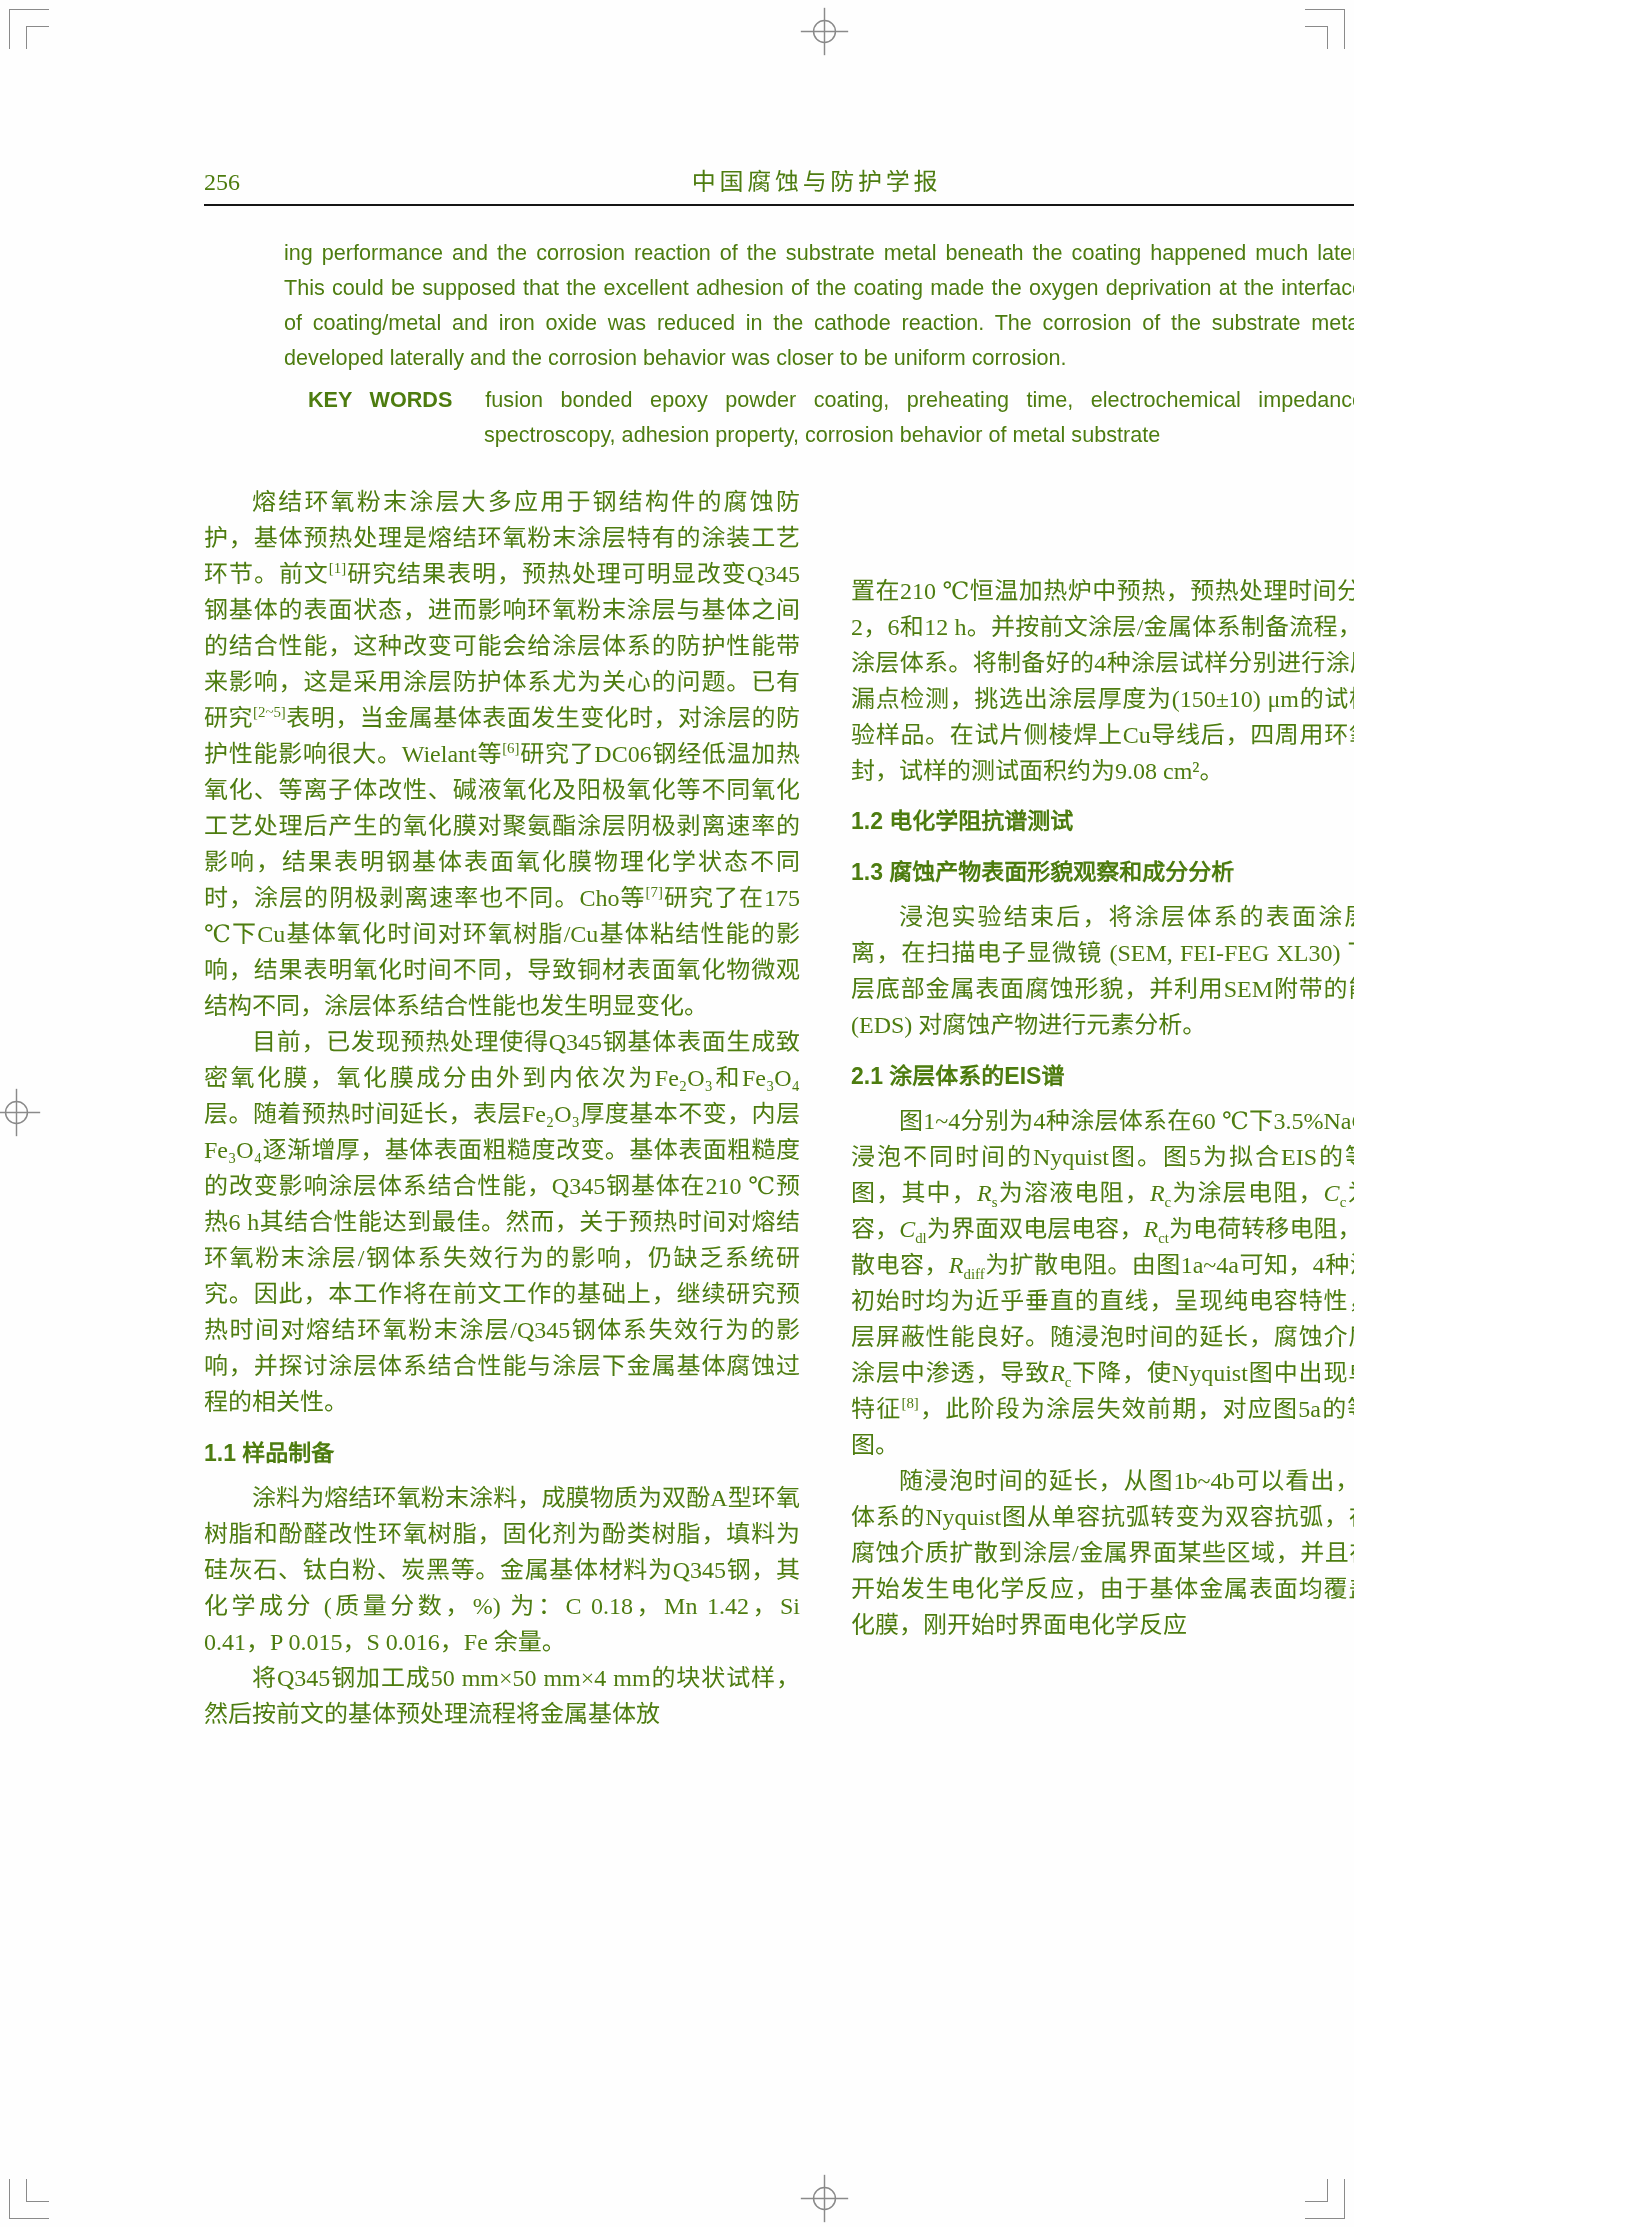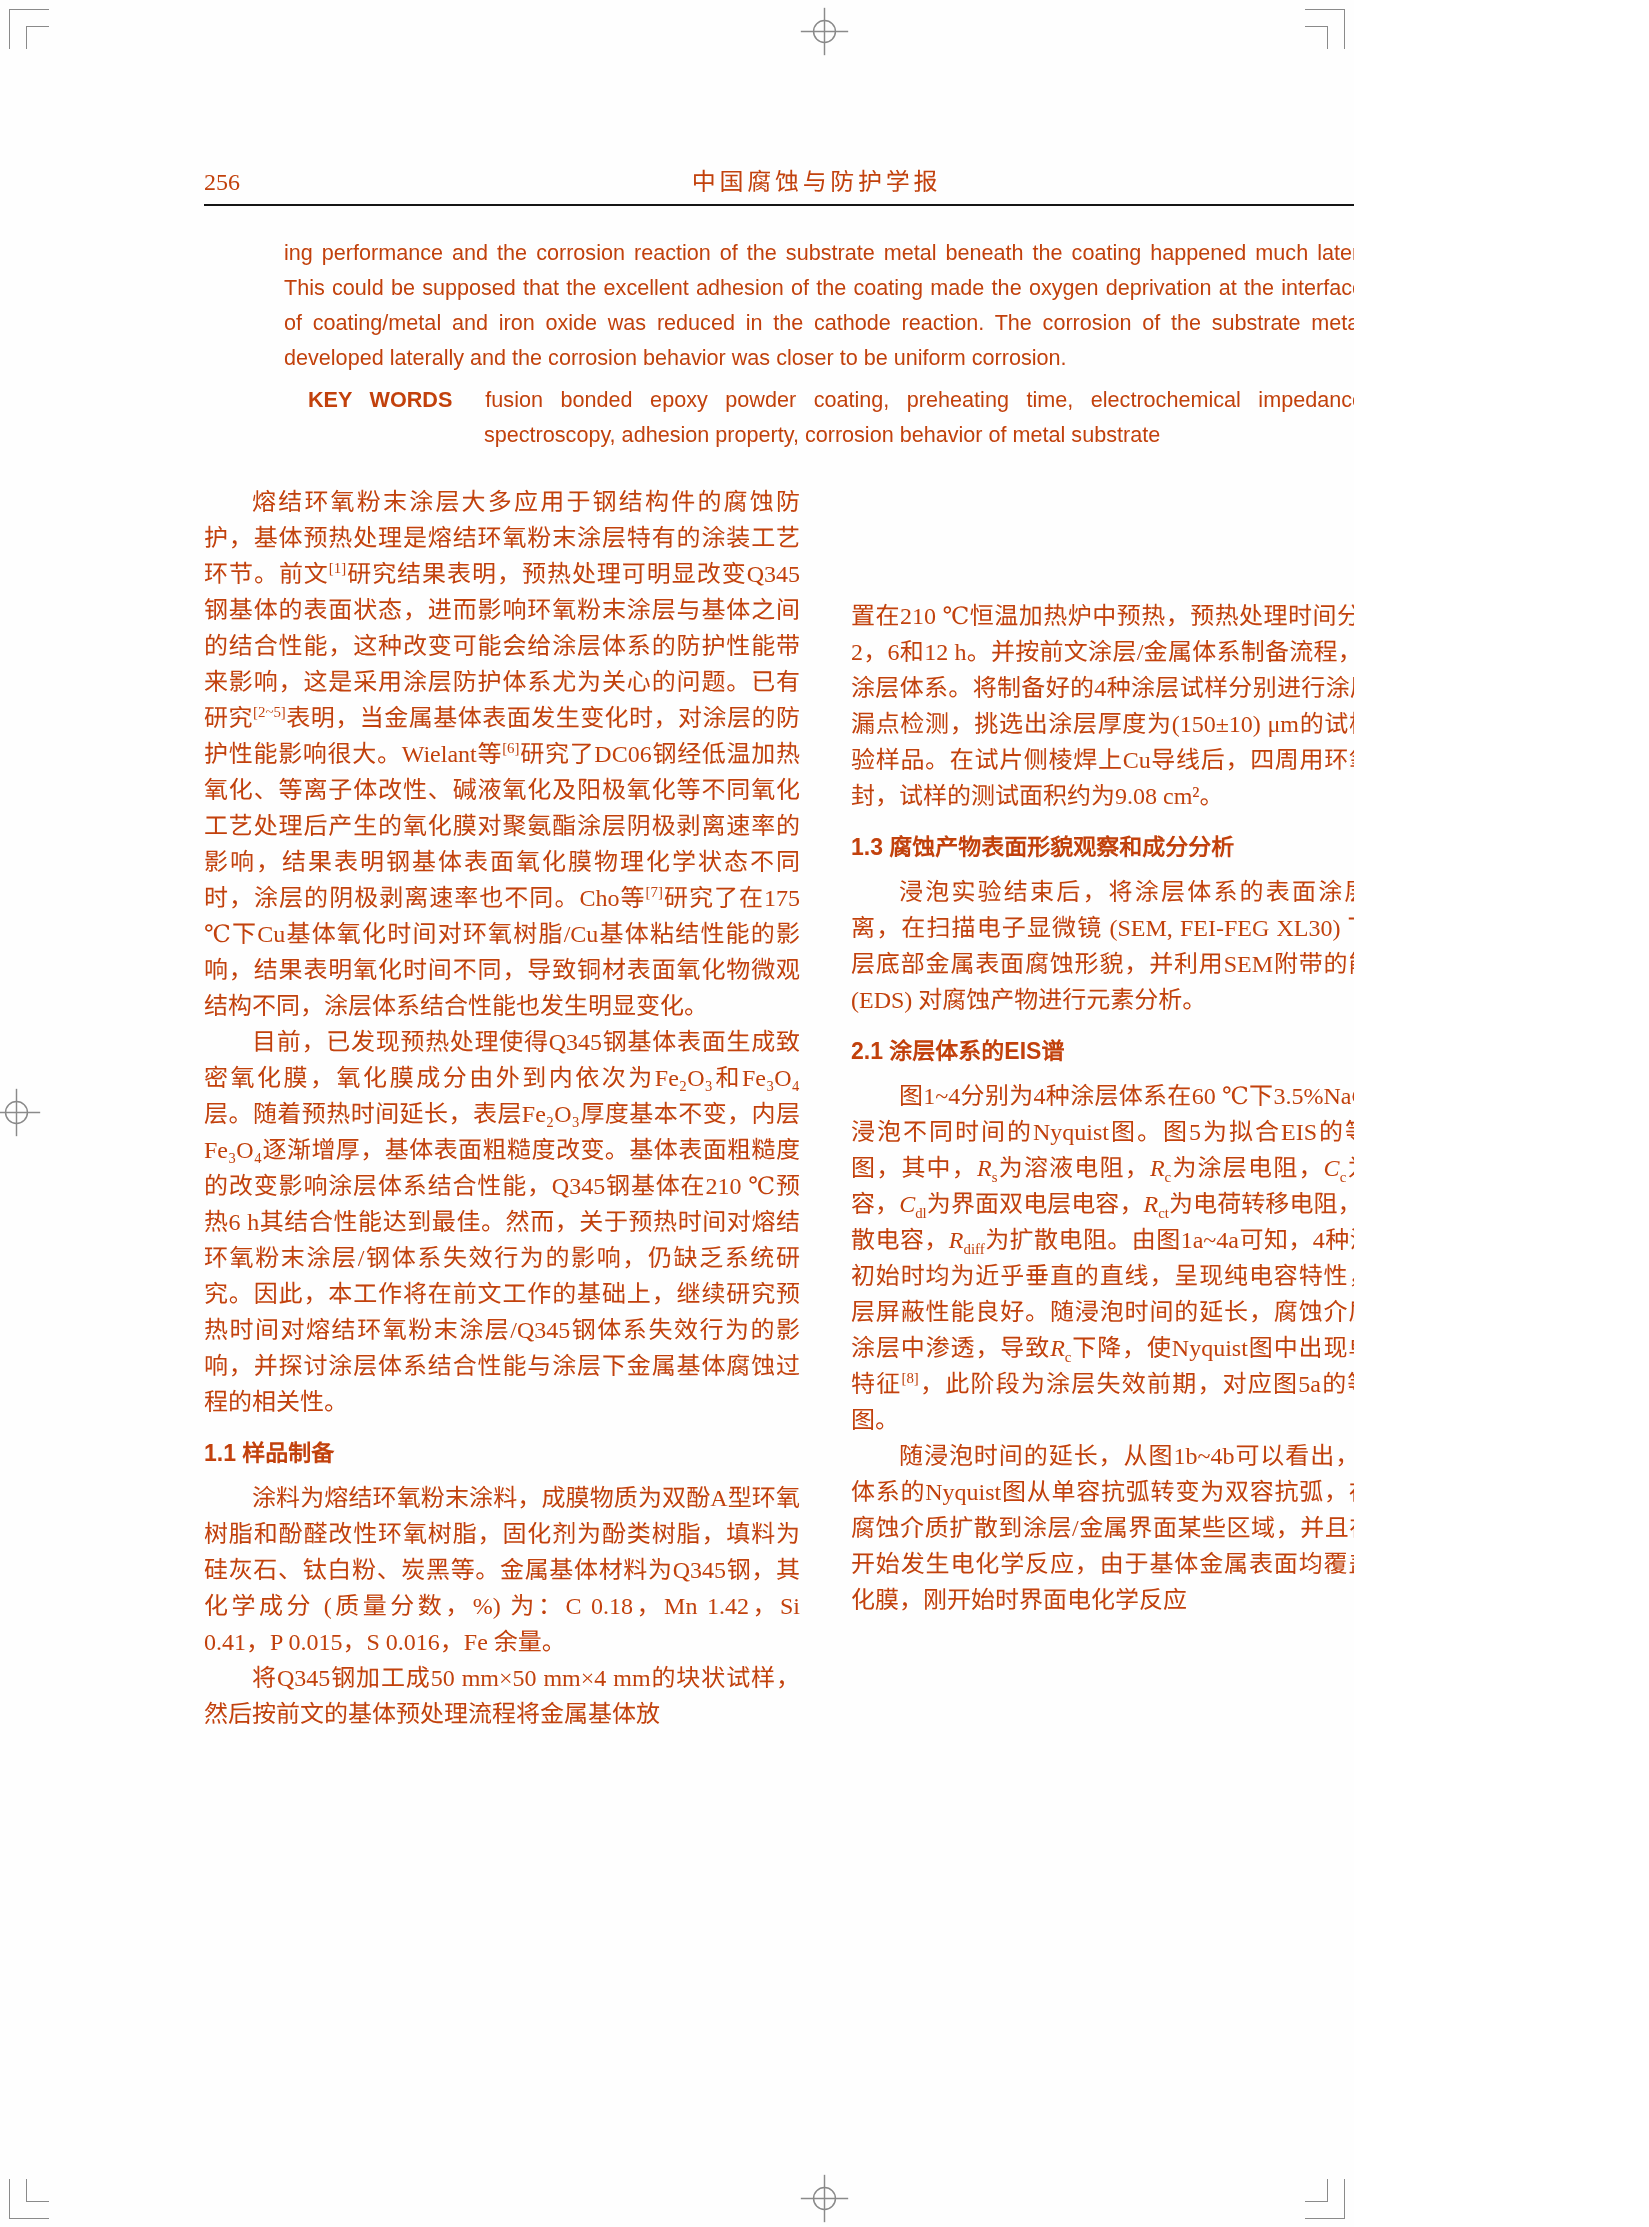--- a/index.html
+++ b/index.html
@@ -1,20 +1,20 @@
 <!DOCTYPE html>
 <html lang="zh-CN" style="font-size:14.7px"><head>
 <meta charset="utf-8">
 <style>
   html,body { margin:0; padding:0; background:#ffffff; }
   .page {
     position:relative;
     width:1354px; height:2228px;
     background:#fefefe;
-    color:#c2410c;
+    color:#4d7c0f;
     font-family:"Liberation Serif","DejaVu Serif",serif;
     overflow:hidden;
   }
 
   
   .trim { position:absolute; width:39px; height:39px; border:0 solid #8a8a8a; }
   .trim.inner { width:22px; height:22px; }
   .tl1 { left:9.2px;  top:9.2px;  border-left-width:1.8px;  border-top-width:1.8px; }
   .tl2 { left:26px;  top:26px;  border-left-width:1.8px;  border-top-width:1.8px; }
   .tr1 { right:9.2px; top:9.2px;  border-right-width:1.8px; border-top-width:1.8px; }
@@ -123,20 +123,21 @@
   <div class="columns">
     <div class="col">
       <p class="para">熔结环氧粉末涂层大多应用于钢结构件的腐蚀防护，基体预热处理是熔结环氧粉末涂层特有的涂装工艺环节。前文<sup>[1]</sup>研究结果表明，预热处理可明显改变Q345钢基体的表面状态，进而影响环氧粉末涂层与基体之间的结合性能，这种改变可能会给涂层体系的防护性能带来影响，这是采用涂层防护体系尤为关心的问题。已有研究<sup>[2~5]</sup>表明，当金属基体表面发生变化时，对涂层的防护性能影响很大。Wielant等<sup>[6]</sup>研究了DC06钢经低温加热氧化、等离子体改性、碱液氧化及阳极氧化等不同氧化工艺处理后产生的氧化膜对聚氨酯涂层阴极剥离速率的影响，结果表明钢基体表面氧化膜物理化学状态不同时，涂层的阴极剥离速率也不同。Cho等<sup>[7]</sup>研究了在175 ℃下Cu基体氧化时间对环氧树脂/Cu基体粘结性能的影响，结果表明氧化时间不同，导致铜材表面氧化物微观结构不同，涂层体系结合性能也发生明显变化。</p>
       <p class="para">目前，已发现预热处理使得Q345钢基体表面生成致密氧化膜，氧化膜成分由外到内依次为Fe₂O₃和Fe₃O₄层。随着预热时间延长，表层Fe₂O₃厚度基本不变，内层Fe₃O₄逐渐增厚，基体表面粗糙度改变。基体表面粗糙度的改变影响涂层体系结合性能，Q345钢基体在210 ℃预热6 h其结合性能达到最佳。然而，关于预热时间对熔结环氧粉末涂层/钢体系失效行为的影响，仍缺乏系统研究。因此，本工作将在前文工作的基础上，继续研究预热时间对熔结环氧粉末涂层/Q345钢体系失效行为的影响，并探讨涂层体系结合性能与涂层下金属基体腐蚀过程的相关性。</p>
       <h3 class="sub">1.1 样品制备</h3>
       <p class="para">涂料为熔结环氧粉末涂料，成膜物质为双酚A型环氧树脂和酚醛改性环氧树脂，固化剂为酚类树脂，填料为硅灰石、钛白粉、炭黑等。金属基体材料为Q345钢，其化学成分 (质量分数，%) 为：C 0.18，Mn 1.42，Si 0.41，P 0.015，S 0.016，Fe 余量。</p>
       <p class="para">将Q345钢加工成50 mm×50 mm×4 mm的块状试样，然后按前文的基体预处理流程将金属基体放</p>
     </div>
     <div class="col">
       <p class="para cont">置在210 ℃恒温加热炉中预热，预热处理时间分别为0，2，6和12 h。并按前文涂层/金属体系制备流程，制得4种涂层体系。将制备好的4种涂层试样分别进行涂层厚度和漏点检测，挑选出涂层厚度为(150±10) μm的试样作为实验样品。在试片侧棱焊上Cu导线后，四周用环氧树脂密封，试样的测试面积约为9.08 cm²。</p>
+      <h3 class="sub">1.2 电化学阻抗谱测试</h3>
       <h3 class="sub">1.3 腐蚀产物表面形貌观察和成分分析</h3>
       <p class="para">浸泡实验结束后，将涂层体系的表面涂层机械剥离，在扫描电子显微镜 (SEM, FEI-FEG XL30) 下观察涂层底部金属表面腐蚀形貌，并利用SEM附带的能谱系统 (EDS) 对腐蚀产物进行元素分析。</p>
       <h3 class="sub">2.1 涂层体系的EIS谱</h3>
       <p class="para">图1~4分别为4种涂层体系在60 ℃下3.5%NaCl溶液中浸泡不同时间的Nyquist图。图5为拟合EIS的等效电路图，其中，<i>R</i><sub>s</sub>为溶液电阻，<i>R</i><sub>c</sub>为涂层电阻，<i>C</i><sub>c</sub>为涂层电容，<i>C</i><sub>dl</sub>为界面双电层电容，<i>R</i><sub>ct</sub>为电荷转移电阻，<i>C</i><sub>diff</sub>为扩散电容，<i>R</i><sub>diff</sub>为扩散电阻。由图1a~4a可知，4种涂层体系初始时均为近乎垂直的直线，呈现纯电容特性，说明涂层屏蔽性能良好。随浸泡时间的延长，腐蚀介质不断向涂层中渗透，导致<i>R</i><sub>c</sub>下降，使Nyquist图中出现单容抗弧特征<sup>[8]</sup>，此阶段为涂层失效前期，对应图5a的等效电路图。</p>
       <p class="para">随浸泡时间的延长，从图1b~4b可以看出，4种涂层体系的Nyquist图从单容抗弧转变为双容抗弧，在此阶段腐蚀介质扩散到涂层/金属界面某些区域，并且在界面上开始发生电化学反应，由于基体金属表面均覆盖均匀氧化膜，刚开始时界面电化学反应</p>
     </div>
   </div>
 
 </div>
 

